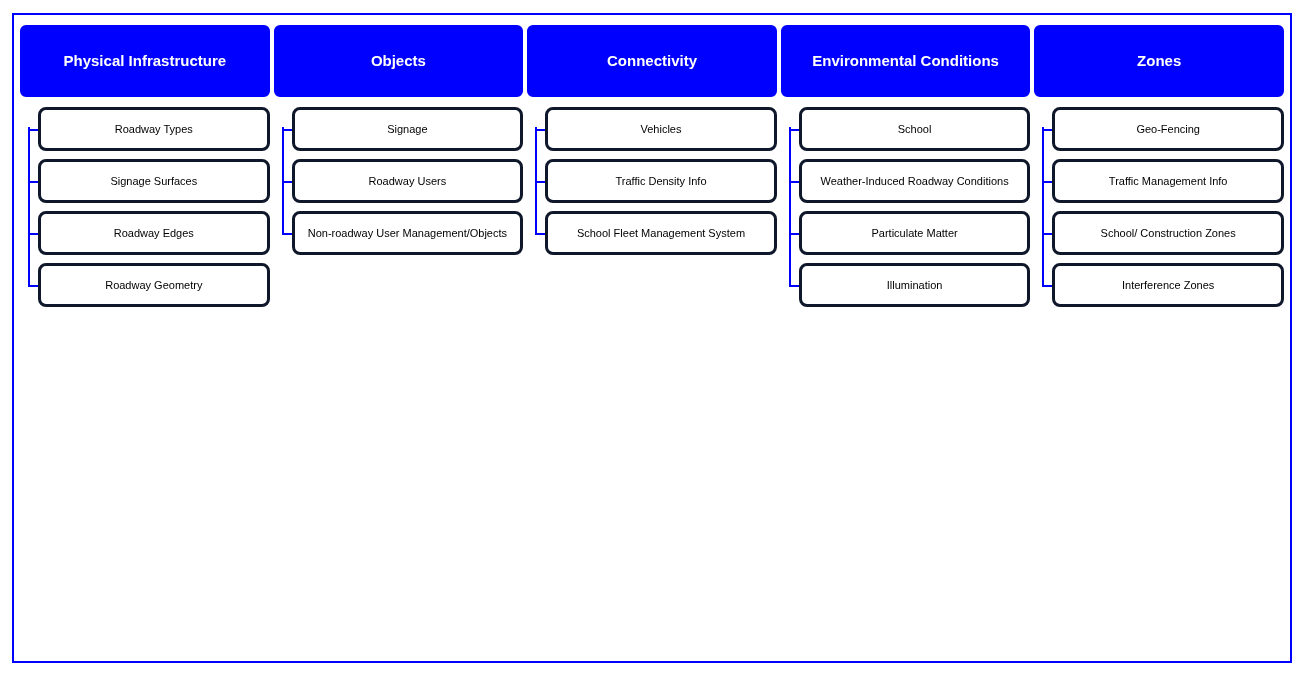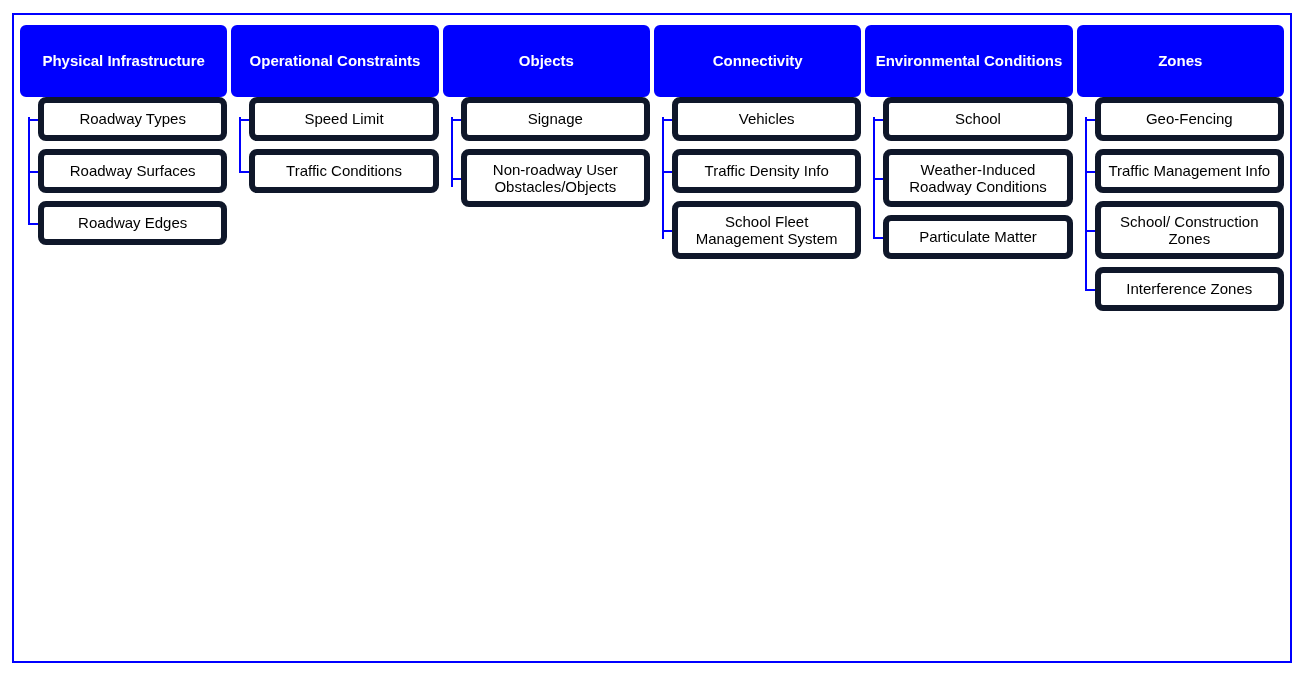--- a/index.html
+++ b/index.html
@@ -37,21 +37,21 @@
       border-radius: 6px;
       text-align: center;
       font-weight: bold;
       font-size: 15px;
       padding: 8px 6px;
       width: 100%;
       min-height: 72px;
       display: flex;
       align-items: center;
       justify-content: center;
-      margin-bottom: 0;
+      margin-bottom: 10px;
     }
     .child-list {
       display: flex;
       flex-direction: column;
       align-items: flex-start;
       width: 100%;
       gap: 8px;
       position: relative;
       padding-left: 18px;
     }
@@ -74,24 +74,24 @@
     .child-item-wrapper::before {
       content: '';
       position: absolute;
       left: -10px;
       top: 50%;
       width: 10px;
       height: 2px;
       background: #00f;
     }
     .child-box {
-      border: 6px solid #0f172a;
+      border: 3px solid #0f172a;
       border-radius: 8px;
       text-align: center;
-      font-size: 15px;
+      font-size: 11px;
       color: #000;
       padding: 6px 5px;
       width: 100%;
       min-height: 44px;
       display: flex;
       align-items: center;
       justify-content: center;
       background: #fff;
     }
   </style>
@@ -99,46 +99,41 @@
 <body>
 
 <div class="diagram-wrapper">
 <div class="column">
       <div class="header-box">Physical Infrastructure</div>
       <div class="child-list">
         <div class="child-item-wrapper">
           <div class="child-box">Roadway Types</div>
         </div>
         <div class="child-item-wrapper">
-          <div class="child-box">Roadway Surfaces</div>
+          <div class="child-box">Signage Surfaces</div>
         </div>
         <div class="child-item-wrapper">
           <div class="child-box">Roadway Edges</div>
         </div>
-      </div>
-    </div>
-    <div class="column">
-      <div class="header-box">Operational Constraints</div>
-      <div class="child-list">
         <div class="child-item-wrapper">
-          <div class="child-box">Speed Limit</div>
-        </div>
-        <div class="child-item-wrapper">
-          <div class="child-box">Traffic Conditions</div>
+          <div class="child-box">Roadway Geometry</div>
         </div>
       </div>
     </div>
     <div class="column">
       <div class="header-box">Objects</div>
       <div class="child-list">
         <div class="child-item-wrapper">
           <div class="child-box">Signage</div>
         </div>
         <div class="child-item-wrapper">
-          <div class="child-box">Non-roadway User Obstacles/Objects</div>
+          <div class="child-box">Roadway Users</div>
+        </div>
+        <div class="child-item-wrapper">
+          <div class="child-box">Non-roadway User Management/Objects</div>
         </div>
       </div>
     </div>
     <div class="column">
       <div class="header-box">Connectivity</div>
       <div class="child-list">
         <div class="child-item-wrapper">
           <div class="child-box">Vehicles</div>
         </div>
         <div class="child-item-wrapper">
@@ -154,20 +149,23 @@
       <div class="child-list">
         <div class="child-item-wrapper">
           <div class="child-box">School</div>
         </div>
         <div class="child-item-wrapper">
           <div class="child-box">Weather-Induced Roadway Conditions</div>
         </div>
         <div class="child-item-wrapper">
           <div class="child-box">Particulate Matter</div>
         </div>
+        <div class="child-item-wrapper">
+          <div class="child-box">Illumination</div>
+        </div>
       </div>
     </div>
     <div class="column">
       <div class="header-box">Zones</div>
       <div class="child-list">
         <div class="child-item-wrapper">
           <div class="child-box">Geo-Fencing</div>
         </div>
         <div class="child-item-wrapper">
           <div class="child-box">Traffic Management Info</div>

